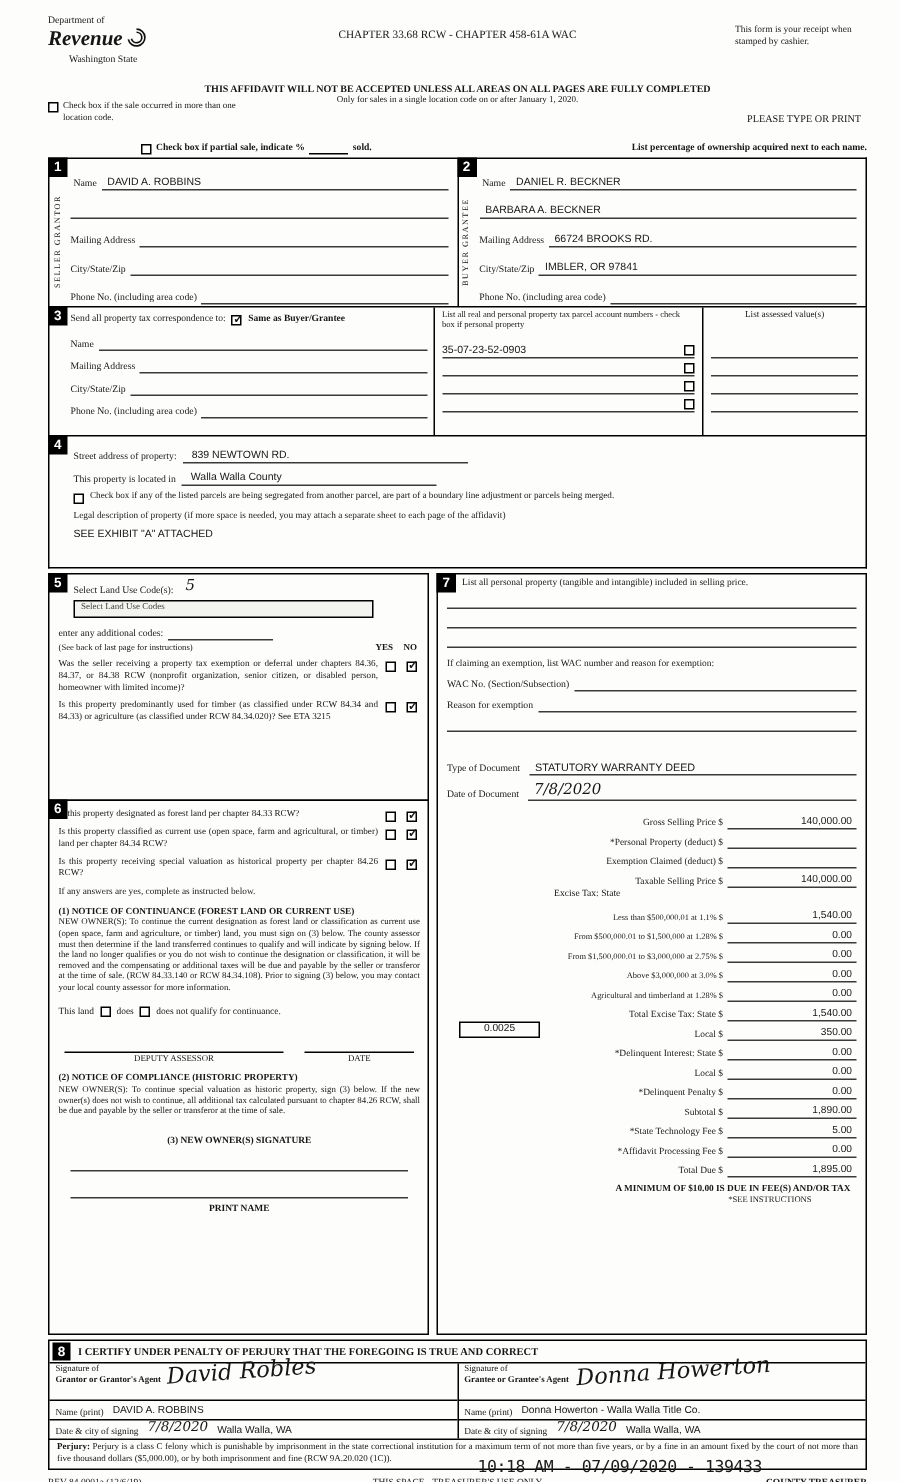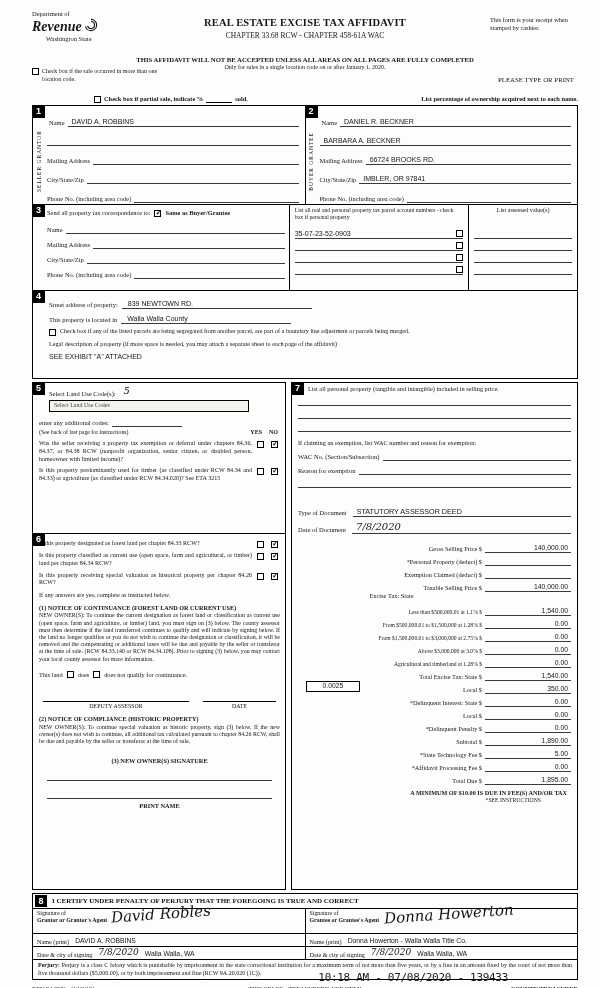--- a/index.html
+++ b/index.html
@@ -165,21 +165,20 @@
         <span>Revenue</span>
         <span>
           <svg width="14" height="14" viewBox="0 0 20 20">
               <path d="M10 2 a8 8 0 1 1 -7.8 9.8 M10 5 a5 5 0 1 1 -4.8 6.2" fill="none" stroke="#111" stroke-width="1.6"></path>
             </svg>
         </span>
       </div>
       <div class="logo-state">Washington State</div>
     </div>
     <div class="hdr-center">
-      <div class="form-title">REAL ESTATE EXCISE TAX AFFIDAVIT</div>
       <div class="form-chapter">CHAPTER 33.68 RCW - CHAPTER 458-61A WAC</div>
     </div>
     <div class="receipt">This form is your receipt when stamped by cashier.</div>
   </div>
   <div class="warning">THIS AFFIDAVIT WILL NOT BE ACCEPTED UNLESS ALL AREAS ON ALL PAGES ARE FULLY COMPLETED</div>
   <div class="subrow">
     <div class="only-for">Only for sales in a single location code on or after January 1, 2020.</div>
     <div class="multi-loc">
       <span class="cb"></span>
       <span>Check box if the sale occurred in more than one location code.</span>
@@ -416,21 +415,21 @@
           <span class="lbl">WAC No. (Section/Subsection)</span>
           <span class="ul"></span>
         </div>
       <div class="s7-row">
           <span class="lbl">Reason for exemption</span>
           <span class="ul"></span>
         </div>
       <div class="s7-blank"></div>
       <div class="doc-row first">
           <span class="lbl">Type of Document</span>
-          <span class="ul sans" style="font-size:7.2px">STATUTORY ASSESSOR DEED</span>
+          <span class="ul sans" style="font-size:7.2px">STATUTORY WARRANTY DEED</span>
         </div>
       <div class="doc-row">
           <span class="lbl">Date of Document</span>
           <span class="ul hand" style="font-size:10px">7/8/2020</span>
         </div>
 
       <div class="fin">
         <div class="finrow">
             <span class="finlabel">Gross Selling Price  $</span>
             <span class="finval">140,000.00</span>
@@ -562,15 +561,15 @@
   </div>
 
   <div class="footer-wrap">
     <div class="footer">
       <span>REV 84 0001a (12/6/19)</span>
       <span class="mid">THIS SPACE - TREASURER'S USE ONLY</span>
       <span class="right">COUNTY TREASURER</span>
     </div>
   </div>
 
-  <div class="stamp">10:18 AM - 07/08/2020 - 139433</div>
+  <div class="stamp">10:18 AM - 07/09/2020 - 139433</div>
 
 </div>
 
 </body></html>

